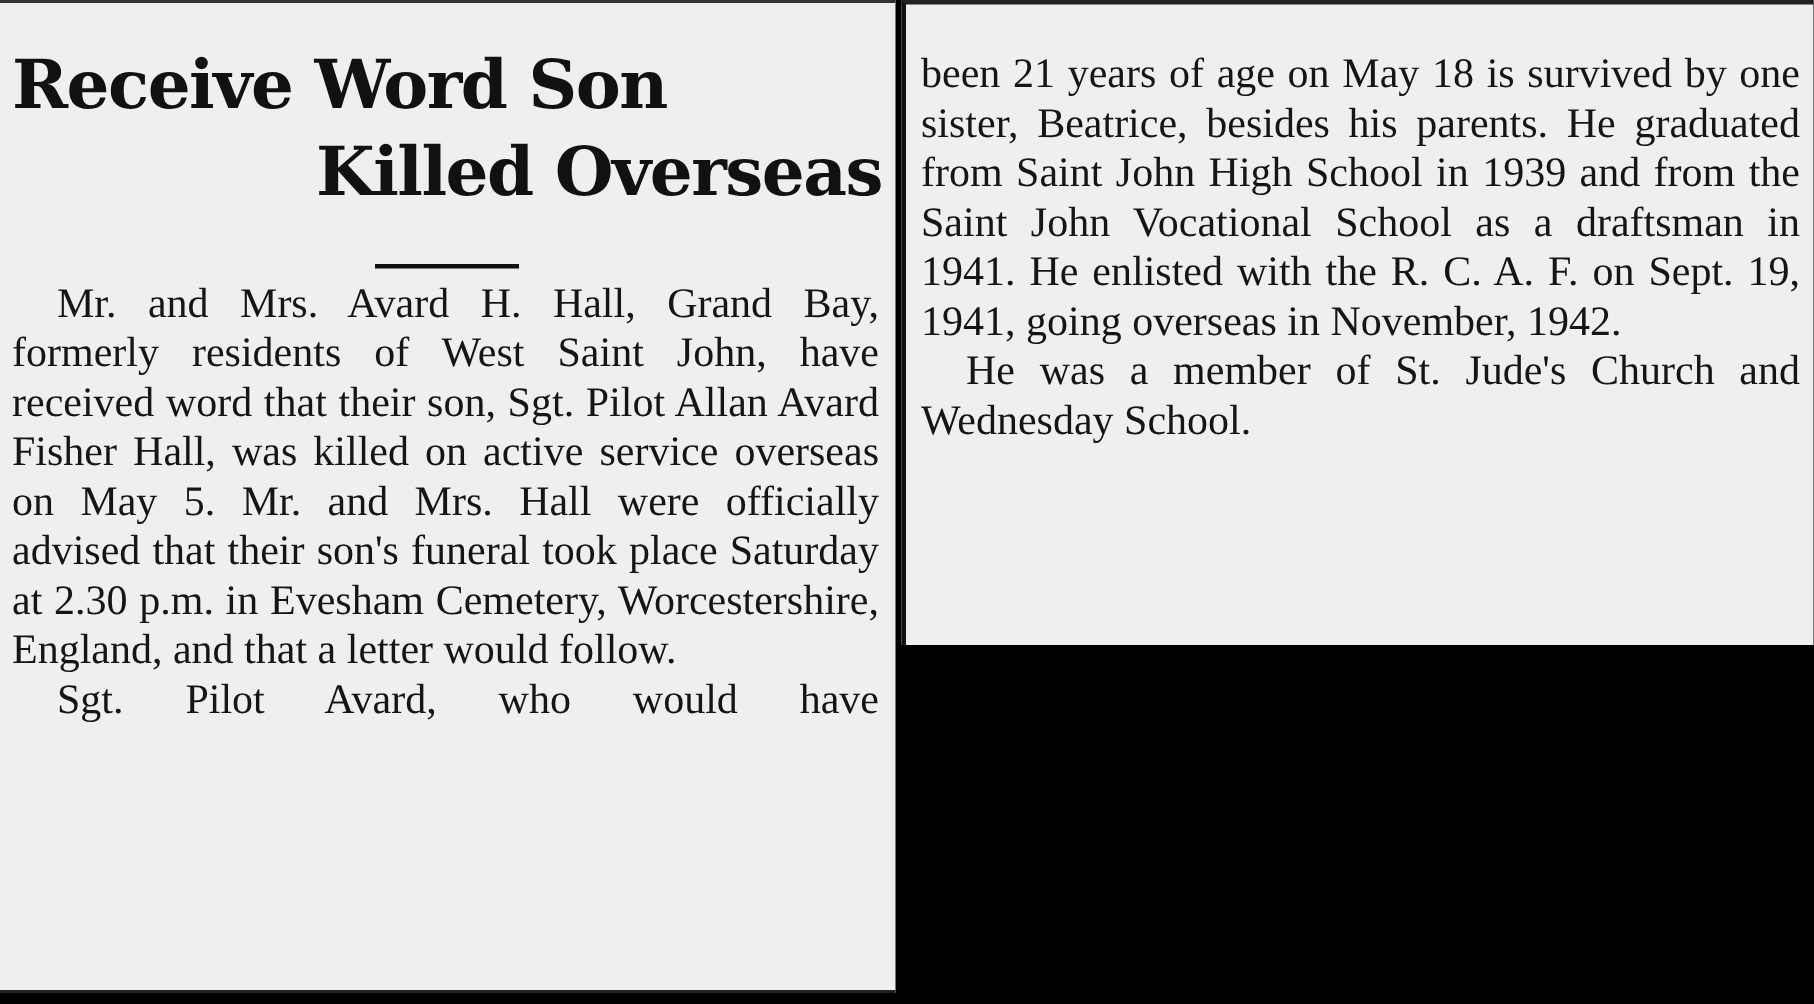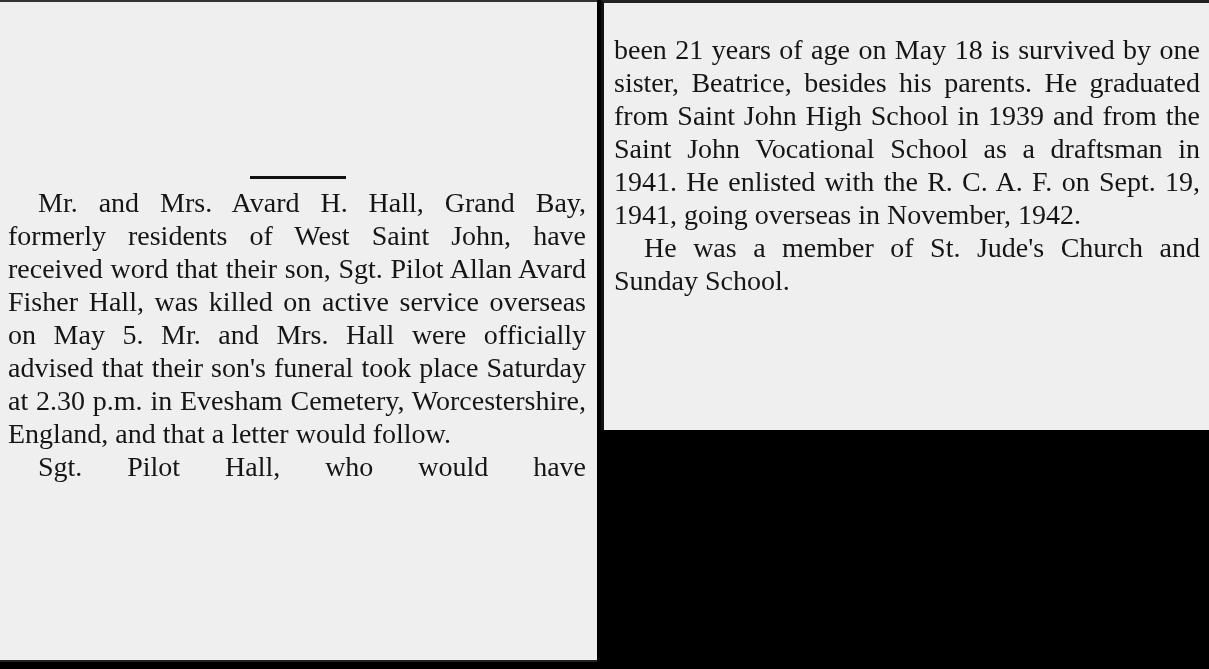--- a/index.html
+++ b/index.html
@@ -87,29 +87,33 @@
     .para.last-line-justify {
       text-align-last: justify;
     }
   </style>
 </head>
 <body>
 
 <div class="page">
 
   <div class="col-left">
+    <div class="headline">
+      <span class="line1">Receive Word Son</span>
+      <span class="line2">Killed Overseas</span>
+    </div>
     <div class="rule"></div>
     <div class="body-text left-body">
       <p class="para">Mr. and Mrs. Avard H. Hall, Grand Bay, formerly residents of West Saint John, have received word that their son, Sgt. Pilot Allan Avard Fisher Hall, was killed on active service overseas on May 5. Mr. and Mrs. Hall were officially advised that their son's funeral took place Saturday at 2.30 p.m. in Evesham Cemetery, Worcestershire, England, and that a letter would follow.</p>
-      <p class="para last-line-justify">Sgt. Pilot Hall, who would have</p>
+      <p class="para last-line-justify">Sgt. Pilot Avard, who would have</p>
     </div>
   </div>
 
   <div class="col-right">
     <div class="body-text right-body">
       <p class="para no-indent">been 21 years of age on May 18 is survived by one sister, Beatrice, besides his parents. He graduated from Saint John High School in 1939 and from the Saint John Vocational School as a draftsman in 1941. He enlisted with the R. C. A. F. on Sept. 19, 1941, going overseas in November, 1942.</p>
-      <p class="para">He was a member of St. Jude's Church and Sunday School.</p>
+      <p class="para">He was a member of St. Jude's Church and Wednesday School.</p>
     </div>
   </div>
 
   <div class="black-block"></div>
 
 </div>
 
 </body></html>

